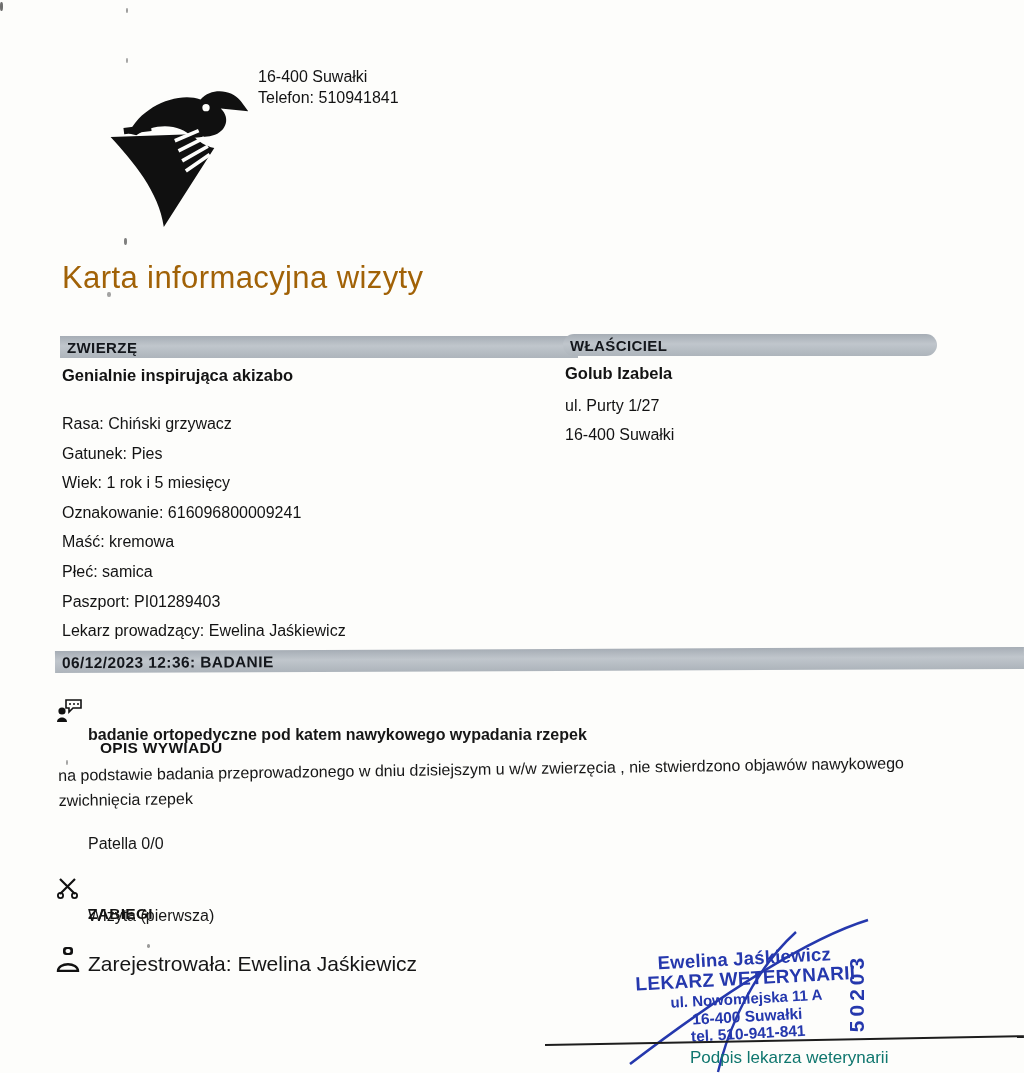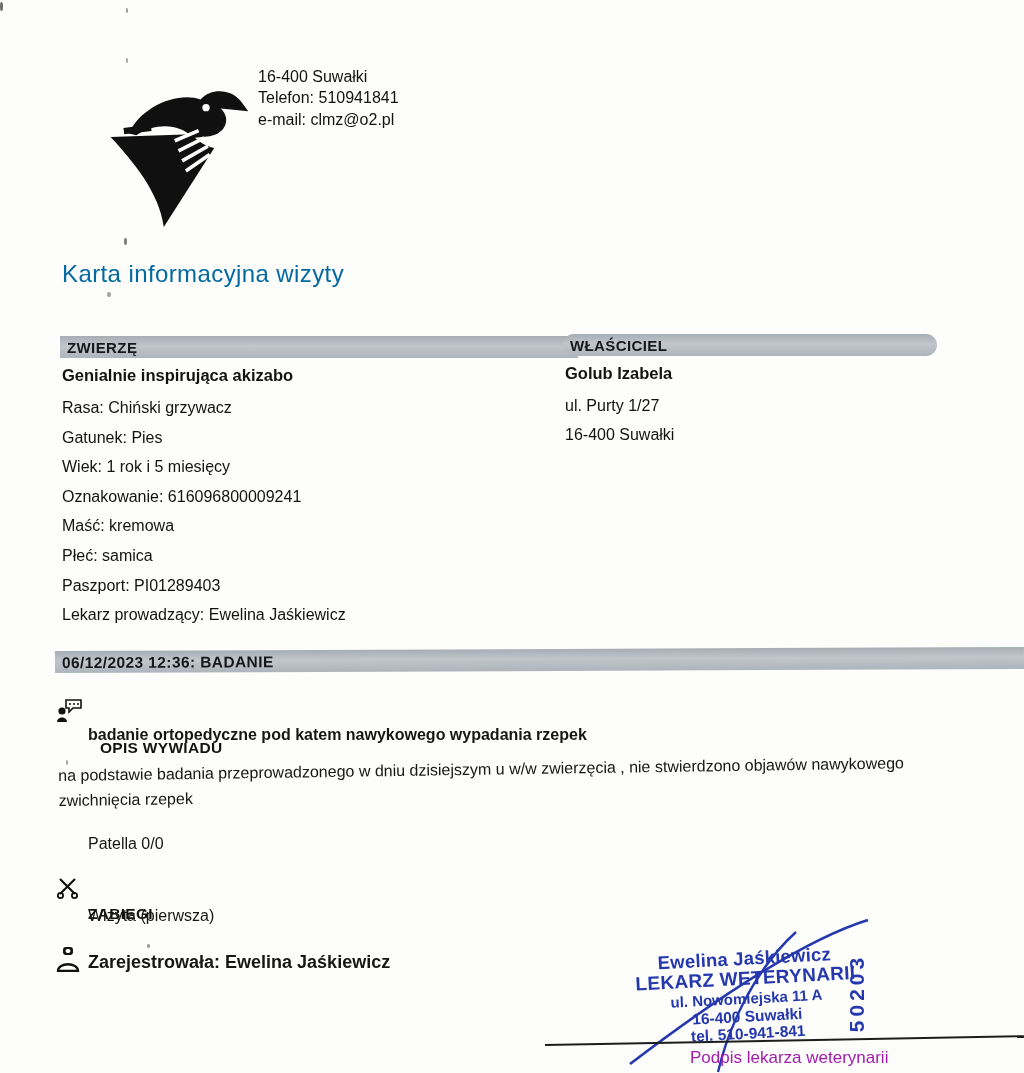--- a/index.html
+++ b/index.html
@@ -10,48 +10,48 @@
     background:#fdfdfb;
     font-family:"Liberation Sans", sans-serif;
     color:#131313;
     overflow:hidden;
   }
   
   .logo{position:absolute;left:100px;top:82px;width:168px;height:156px;}
   .clinic{position:absolute;left:258px;top:66px;font-size:16px;line-height:21.4px;}
   .clinic .name{font-weight:bold;font-size:16.5px;letter-spacing:.2px;}
   
-  .doc-title{position:absolute;left:62px;top:260px;font-size:24px;letter-spacing:.4px;color:#0369a1;}
+  .doc-title{position:absolute;left:62px;top:260px;font-size:31px;letter-spacing:.4px;color:#a16207;}
   
   .bar{
     position:absolute;height:22px;
     background:linear-gradient(180deg,#a6adb5 0%,#c0c6cc 45%,#adb4bb 100%);
     color:#14171c;font-weight:bold;font-size:15px;
     padding:3px 0 0 7px;box-sizing:border-box;letter-spacing:.4px;
   }
   .bar-animal{left:60px;top:336px;width:518px;}
   .bar-owner{left:563px;top:334px;width:374px;border-radius:11px;}
   .bar-visit{left:55px;top:649px;width:969px;transform:rotate(-.25deg);font-size:15.5px;}
   
   .animal-block{position:absolute;left:62px;top:366px;font-size:16px;}
-  .animal-name{font-weight:bold;font-size:16.5px;margin-bottom:8px;}
+  .animal-name{font-weight:bold;font-size:16.5px;margin-bottom:24px;}
   .animal-fields{line-height:29.6px;}
   .owner-block{position:absolute;left:565px;top:364px;font-size:16px;}
   .owner-name{font-weight:bold;font-size:16.5px;margin-bottom:9px;}
   .owner-block .addr{line-height:28.5px;}
   
   .sec-label{position:absolute;font-weight:bold;font-size:15.5px;letter-spacing:.3px;}
   .lbl-interview{left:100px;top:702px;margin-top:37px;}
   .lbl-procedures{left:88px;top:881px;margin-top:24px;}
   .body-text{position:absolute;font-size:16px;color:#161616;}
   .t-line1{left:88px;top:726px;font-weight:bold;}
   .t-para{left:58px;top:763px;width:915px;line-height:25px;transform:rotate(-.85deg);transform-origin:left top;}
   .t-patella{left:88px;top:835px;text-align:center;}
   .t-procedure{left:88px;top:907px;}
-  .t-registrar{left:88px;top:952px;font-size:18px;font-weight:bold;}
+  .t-registrar{left:88px;top:952px;font-size:21px;}
   .icon{position:absolute;}
   .ic-interview{left:56px;top:698px;width:27px;height:25px;}
   .ic-procedures{left:56px;top:876px;width:23px;height:23px;}
   .ic-registrar{left:56px;top:946px;width:24px;height:26px;}
   
   .stamp{
     position:absolute;left:626px;top:956px;width:236px;
     color:#2538ad;text-align:center;font-weight:bold;
     transform:rotate(-3deg);transform-origin:left top;line-height:1.02;
   }
@@ -63,21 +63,21 @@
   .stamp-number{
     position:absolute;left:812px;top:980px;width:92px;height:26px;
     transform:rotate(-90deg);
     color:#2538ad;font-weight:bold;font-size:21px;letter-spacing:4px;text-align:center;
   }
   .sig-scribble{position:absolute;left:600px;top:912px;width:300px;height:165px;}
   .sig-line{
     position:absolute;left:545px;top:1044px;width:479px;
     border-top:2px solid #1d1d1d;transform:rotate(-1.05deg);transform-origin:left top;
   }
-  .sig-caption{position:absolute;left:690px;top:1048px;font-size:17px;color:#a21caf;}
+  .sig-caption{position:absolute;left:690px;top:1048px;font-size:17px;color:#0f766e;}
   
   .speck{position:absolute;background:#4a4a4a;border-radius:45%;}
   .sp1{left:126px;top:8px;width:2px;height:5px;opacity:.55;}
   .sp2{left:126px;top:58px;width:2px;height:5px;opacity:.5;}
   .sp3{left:124px;top:238px;width:3px;height:7px;opacity:.7;}
   .sp4{left:107px;top:292px;width:4px;height:5px;opacity:.5;}
   .sp5{left:147px;top:944px;width:3px;height:4px;opacity:.55;}
   .sp6{left:0px;top:2px;width:3px;height:9px;opacity:.8;}
   .sp7{left:66px;top:760px;width:2px;height:5px;opacity:.5;}
 </style>
@@ -90,21 +90,20 @@
     <rect x="24" y="50" width="30" height="7" fill="#101010" transform="rotate(-7 24 50)"></rect>
     <path d="M30,56 C42,28 82,10 108,19 C120,6 142,8 152,21 L160,32 L130,29 C142,40 135,57 118,59 L99,61 C87,45 58,44 38,58 Z" fill="#101010"></path>
     <path d="M10,60 L98,57 C106,65 113,70 123,72 L68,158 C63,120 34,86 10,60 Z" fill="#101010"></path>
     <path d="M80,64 L106,53 M84,75 L112,61 M88,86 L116,70 M92,97 L118,79" stroke="#fdfdfb" stroke-width="4" fill="none"></path>
     <circle cx="114" cy="28" r="4" fill="#fdfdfb"></circle>
   </svg>
 
   <div class="clinic">
     <div>16-400 Suwałki</div>
     <div>Telefon: 510941841</div>
-    <div>e-mail: clmz@o2.pl</div>
   </div>
 
   <div class="doc-title">Karta informacyjna wizyty</div>
 
   <div class="bar bar-animal">ZWIERZĘ</div>
   <div class="animal-block">
     <div class="animal-name">Genialnie inspirująca akizabo</div>
     <div class="animal-fields">
       <div>Rasa: Chiński grzywacz</div>
       <div>Gatunek: Pies</div>

